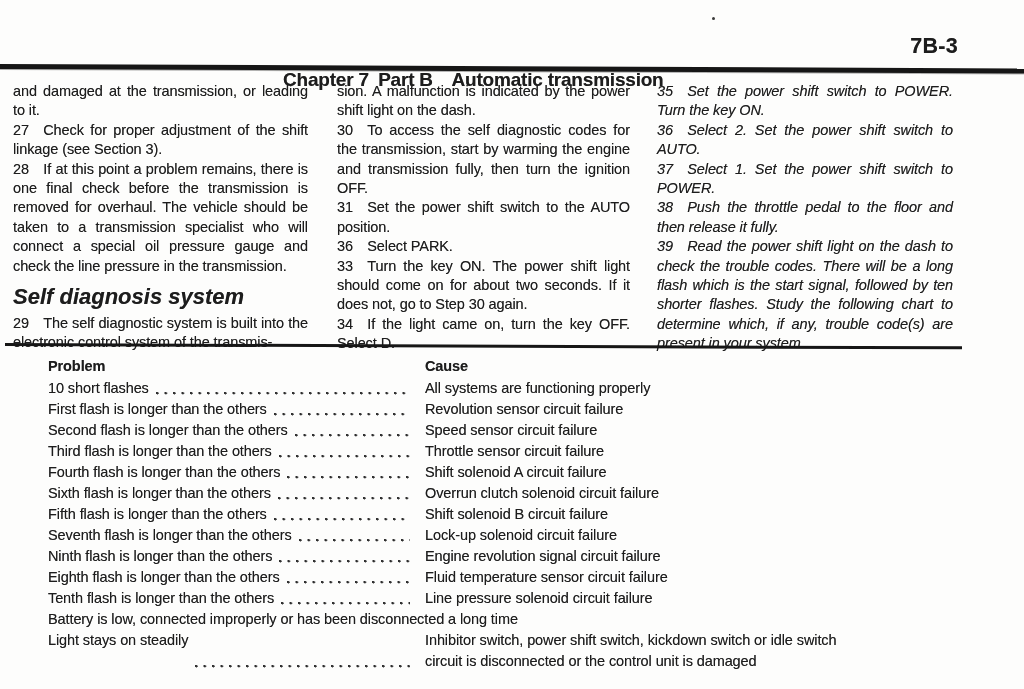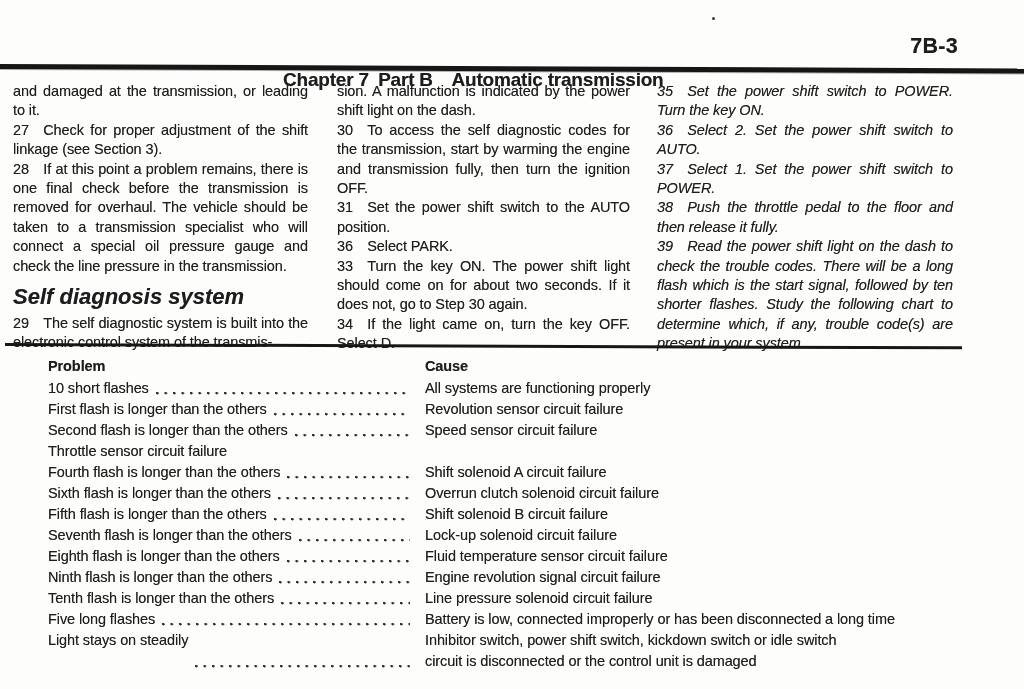--- a/index.html
+++ b/index.html
@@ -189,20 +189,24 @@
       <div class="tcause">Revolution sensor circuit failure</div>
     </div>
     <div class="trow">
       <div class="tprob">
           <span class="ptext">Second flash is longer than the others</span>
           <span class="dots"></span>
         </div>
       <div class="tcause">Speed sensor circuit failure</div>
     </div>
     <div class="trow">
+      <div class="tprob">
+          <span class="ptext">Third flash is longer than the others</span>
+          <span class="dots"></span>
+        </div>
       <div class="tcause">Throttle sensor circuit failure</div>
     </div>
     <div class="trow">
       <div class="tprob">
           <span class="ptext">Fourth flash is longer than the others</span>
           <span class="dots"></span>
         </div>
       <div class="tcause">Shift solenoid A circuit failure</div>
     </div>
     <div class="trow">
@@ -221,44 +225,40 @@
     </div>
     <div class="trow">
       <div class="tprob">
           <span class="ptext">Seventh flash is longer than the others</span>
           <span class="dots"></span>
         </div>
       <div class="tcause">Lock-up solenoid circuit failure</div>
     </div>
     <div class="trow">
       <div class="tprob">
+          <span class="ptext">Ninth flash is longer than the others</span>
+          <span class="dots"></span>
+        </div>
+      <div class="tcause">Engine revolution signal circuit failure</div>
+    </div>
+    <div class="trow">
+      <div class="tprob">
           <span class="ptext">Eighth flash is longer than the others</span>
           <span class="dots"></span>
         </div>
       <div class="tcause">Fluid temperature sensor circuit failure</div>
     </div>
     <div class="trow">
       <div class="tprob">
-          <span class="ptext">Ninth flash is longer than the others</span>
-          <span class="dots"></span>
-        </div>
-      <div class="tcause">Engine revolution signal circuit failure</div>
-    </div>
-    <div class="trow">
-      <div class="tprob">
           <span class="ptext">Tenth flash is longer than the others</span>
           <span class="dots"></span>
         </div>
       <div class="tcause">Line pressure solenoid circuit failure</div>
     </div>
     <div class="trow">
-      <div class="tprob">
-          <span class="ptext">Five long flashes</span>
-          <span class="dots"></span>
-        </div>
       <div class="tcause">Battery is low, connected improperly or has been disconnected a long time</div>
     </div>
     <div class="trow">
       <div class="tprob">
           <span class="ptext">Light stays on steadily</span>
           <span class="dots"></span>
         </div>
       <div class="tcause">Inhibitor switch, power shift switch, kickdown switch or idle switch
 circuit is disconnected or the control unit is damaged</div>
     </div>

